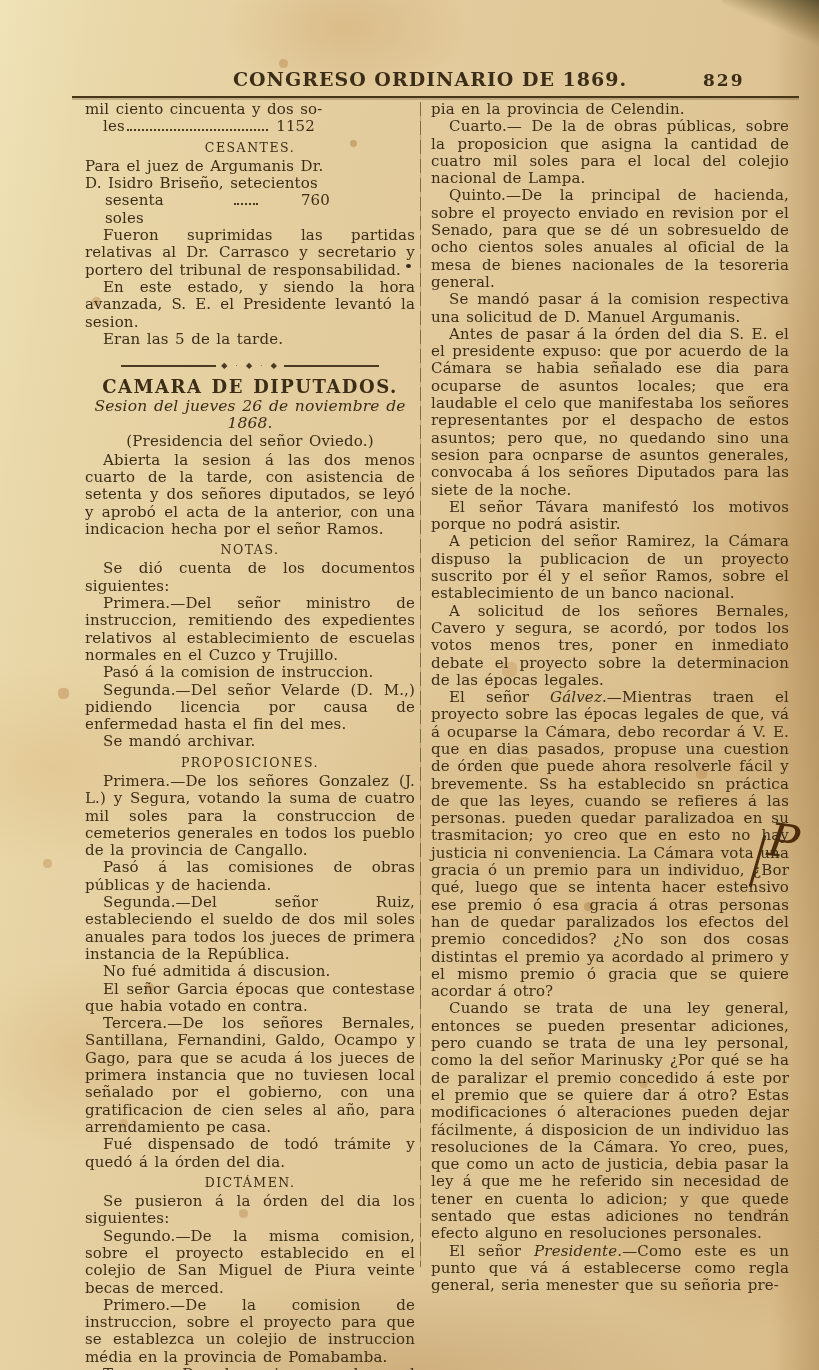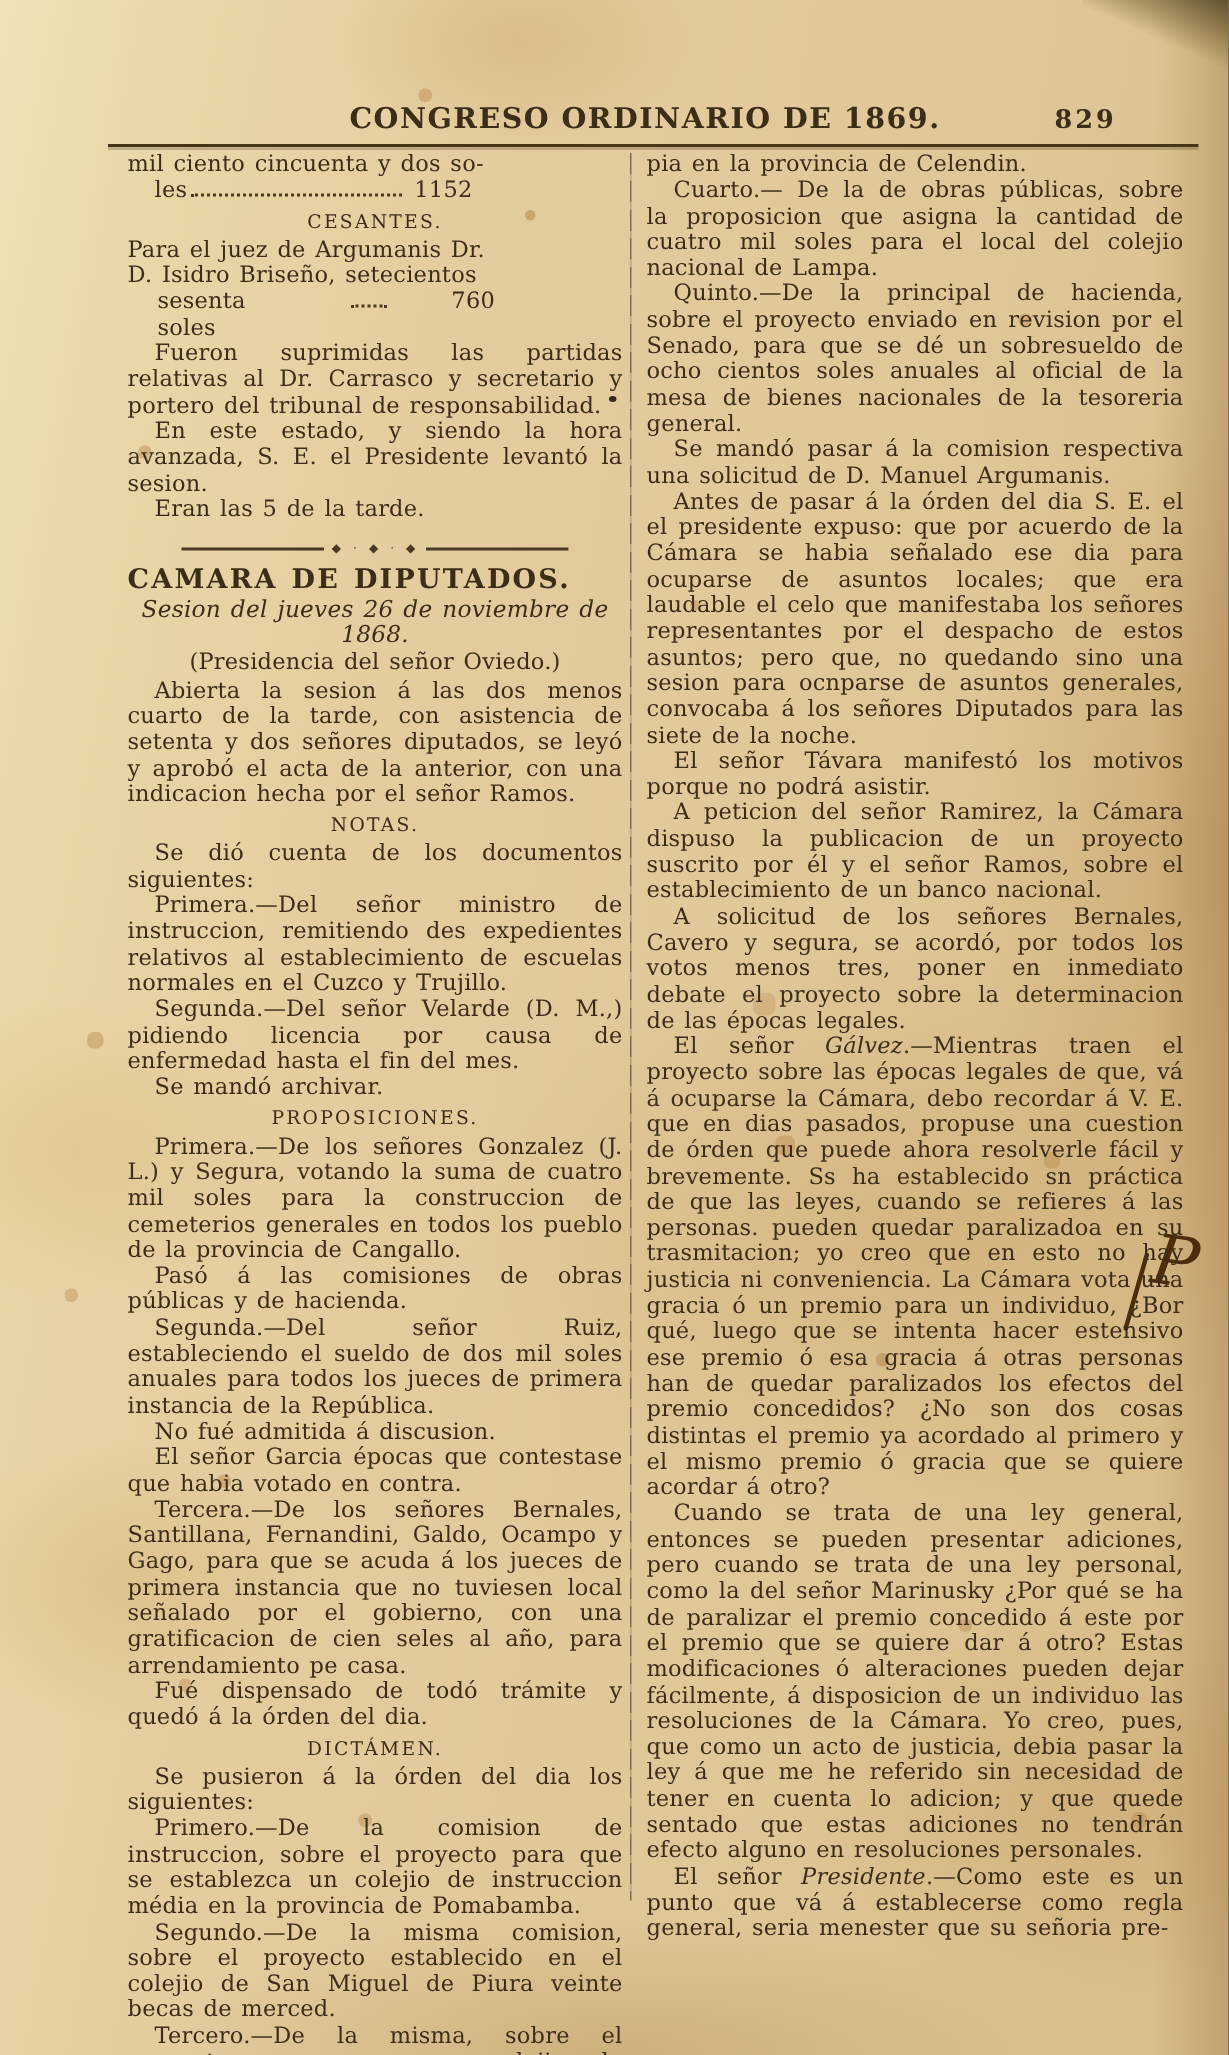--- a/index.html
+++ b/index.html
@@ -50,21 +50,21 @@
   .col-right{left:431px;width:358px;}
   p.para{margin:0;text-indent:18px;}
   p.cont{margin:0;text-indent:0;}
   .ledger-l1{margin:0 0 0 38px;text-align:left;}
   .ledger-row{display:flex;align-items:baseline;margin:0 0 0 18px;width:212px;}
   .ledger-row.second{margin-left:20px;width:225px;gap:35px;}
   .ledger-row .dots{flex:1;border-bottom:2px dotted #4a3a22;margin:0 8px 3px 2px;min-width:24px;}
   .ledger-l2{margin:0 0 0 8px;text-align:left;}
   .ledger-l3{margin:0 0 0 20px;text-align:left;}
   .h-small{font-size:12.5px;letter-spacing:1.5px;text-align:center;margin:3px 0 2px;text-indent:0;}
-  .h-main{font-size:18px;font-weight:700;letter-spacing:1.5px;margin:4px 0 2px;text-indent:0;}
+  .h-main{font-size:18px;font-weight:700;letter-spacing:1.5px;text-align:center;margin:4px 0 2px;text-indent:0;}
   .line-italic{font-style:italic;text-align:center;font-size:15.5px;margin:1px 0;text-indent:0;}
   .line-center{text-align:center;margin:0 0 1px;text-indent:0;}
   .divider{display:flex;align-items:center;margin:9px 36px 3px;}
   .divider .rule{flex:1;height:1.5px;background:#4a3a22;}
   .divider .gems{padding:0 5px;font-size:8px;letter-spacing:2px;color:#4a3a22;white-space:nowrap;}
   .speaker-name{font-style:italic;}
 </style>
 </head>
 <body>
 
@@ -106,34 +106,35 @@
       <span class="gems">◆ · ◆ · ◆</span>
       <span class="rule"></span>
     </div>
     <p class="h-main">CAMARA DE DIPUTADOS.</p>
     <p class="line-italic">Sesion del jueves 26 de noviembre de 1868.</p>
     <p class="line-center">(Presidencia del señor Oviedo.)</p>
     <p class="para">Abierta la sesion á las dos menos cuarto de la tarde, con asistencia de setenta y dos señores diputados, se leyó y aprobó el acta de la anterior, con una indicacion hecha por el señor Ramos.</p>
     <p class="h-small">NOTAS.</p>
     <p class="para">Se dió cuenta de los documentos siguientes:</p>
     <p class="para">Primera.—Del señor ministro de instruccion, remitiendo des expedientes relativos al establecimiento de escuelas normales en el Cuzco y Trujillo.</p>
+    <p class="para">Pasó á la comision de instruccion.</p>
     <p class="para">Segunda.—Del señor Velarde (D. M.,) pidiendo licencia por causa de enfermedad hasta el fin del mes.</p>
     <p class="para">Se mandó archivar.</p>
     <p class="h-small">PROPOSICIONES.</p>
     <p class="para">Primera.—De los señores Gonzalez (J. L.) y Segura, votando la suma de cuatro mil soles para la construccion de cemeterios generales en todos los pueblo de la provincia de Cangallo.</p>
     <p class="para">Pasó á las comisiones de obras públicas y de hacienda.</p>
     <p class="para">Segunda.—Del señor Ruiz, estableciendo el sueldo de dos mil soles anuales para todos los jueces de primera instancia de la República.</p>
     <p class="para">No fué admitida á discusion.</p>
     <p class="para">El señor Garcia épocas que contestase que habia votado en contra.</p>
     <p class="para">Tercera.—De los señores Bernales, Santillana, Fernandini, Galdo, Ocampo y Gago, para que se acuda á los jueces de primera instancia que no tuviesen local señalado por el gobierno, con una gratificacion de cien seles al año, para arrendamiento pe casa.</p>
     <p class="para">Fué dispensado de todó trámite y quedó á la órden del dia.</p>
     <p class="h-small">DICTÁMEN.</p>
     <p class="para">Se pusieron á la órden del dia los siguientes:</p>
+    <p class="para">Segundo.—De la misma comision, sobre el proyecto establecido en el colejio de San Miguel de Piura veinte becas de merced.</p>
     <p class="para">Primero.—De la comision de instruccion, sobre el proyecto para que se establezca un colejio de instruccion média en la provincia de Pomabamba.</p>
-    <p class="para">Segundo.—De la misma comision, sobre el proyecto establecido en el colejio de San Miguel de Piura veinte becas de merced.</p>
     <p class="para">Tercero.—De la misma, sobre el proyecto para crear un colejio de instruccion mé-</p>
   </div>
 
   <div class="col col-right">
     <p class="cont">pia en la provincia de Celendin.</p>
     <p class="para">Cuarto.— De la de obras públicas, sobre la proposicion que asigna la cantidad de cuatro mil soles para el local del colejio nacional de Lampa.</p>
     <p class="para">Quinto.—De la principal de hacienda, sobre el proyecto enviado en revision por el Senado, para que se dé un sobresueldo de ocho cientos soles anuales al oficial de la mesa de bienes nacionales de la tesoreria general.</p>
     <p class="para">Se mandó pasar á la comision respectiva una solicitud de D. Manuel Argumanis.</p>
     <p class="para">Antes de pasar á la órden del dia S. E. el el presidente expuso: que por acuerdo de la Cámara se habia señalado ese dia para ocuparse de asuntos locales; que era laudable el celo que manifestaba los señores representantes por el despacho de estos asuntos; pero que, no quedando sino una sesion para ocnparse de asuntos generales, convocaba á los señores Diputados para las siete de la noche.</p>
     <p class="para">El señor Távara manifestó los motivos porque no podrá asistir.</p>

